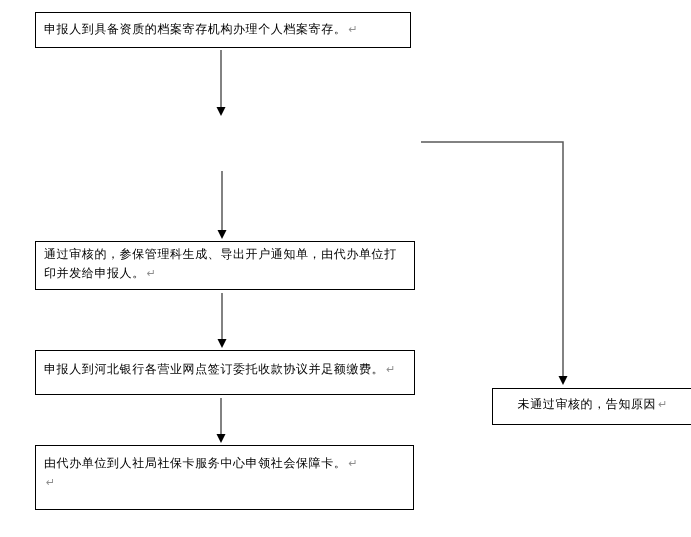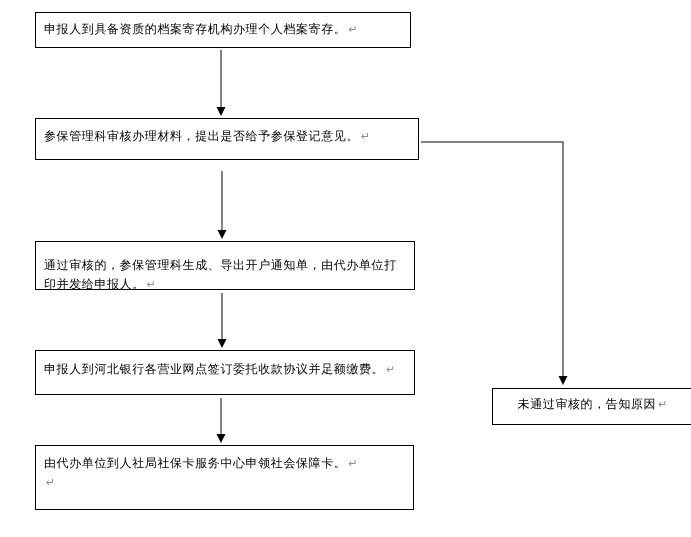--- a/index.html
+++ b/index.html
@@ -24,21 +24,21 @@
   }
   .flow-box .line { white-space: normal; }
   .pilcrow {
     color: #8f8f8f;
     font-size: 11px;
     letter-spacing: 0;
     padding-left: 2px;
   }
   #box-archive { left: 35px; top: 12px;  width: 376px; height: 36px; padding-top: 7px; }
   #box-review  { left: 35px; top: 118px; width: 384px; height: 42px; padding-top: 8px; }
-  #box-notice  { left: 35px; top: 241px; width: 380px; height: 49px; padding-top: 14px; }
+  #box-notice  { left: 35px; top: 241px; width: 380px; height: 49px; padding-top: 3px; }
   #box-bank    { left: 35px; top: 350px; width: 380px; height: 45px; padding-top: 9px; }
   #box-card    { left: 35px; top: 445px; width: 379px; height: 65px; padding-top: 8px; }
   #box-reject  { left: 472px; top: 388px; width: 201px; height: 37px; text-align: center; margin-left: 20px; }
   .connector-layer {
     position: absolute;
     left: 0; top: 0;
     width: 691px; height: 537px;
     pointer-events: none;
   }
 </style>
@@ -72,23 +72,20 @@
     <g>
       <polyline points="421,142 563,142 563,376" fill="none" stroke="#595959" stroke-width="1.5"></polyline>
       <polygon points="558.5,376 567.5,376 563,385" fill="#000000"></polygon>
     </g>
   </svg>
 
   <div class="flow-box" id="box-archive">
     <div class="line"><span>申报人到具备资质的档案寄存机构办理个人档案寄存。</span><span class="pilcrow">↵</span></div>
   </div>
 
-  <div class="flow-box" id="box-review">
-    <div class="line"><span>参保管理科审核办理材料，提出是否给予参保登记意见。</span><span class="pilcrow">↵</span></div>
-  </div>
 
   <div class="flow-box" id="box-notice">
     <div class="line"><span>通过审核的，参保管理科生成、导出开户通知单，由代办单位打印并发给申报人。</span><span class="pilcrow">↵</span></div>
   </div>
 
   <div class="flow-box" id="box-card">
     <div class="line"><span>由代办单位到人社局社保卡服务中心申领社会保障卡。</span><span class="pilcrow">↵</span></div>
     <div class="line"><span class="pilcrow">↵</span></div>
   </div>
 

